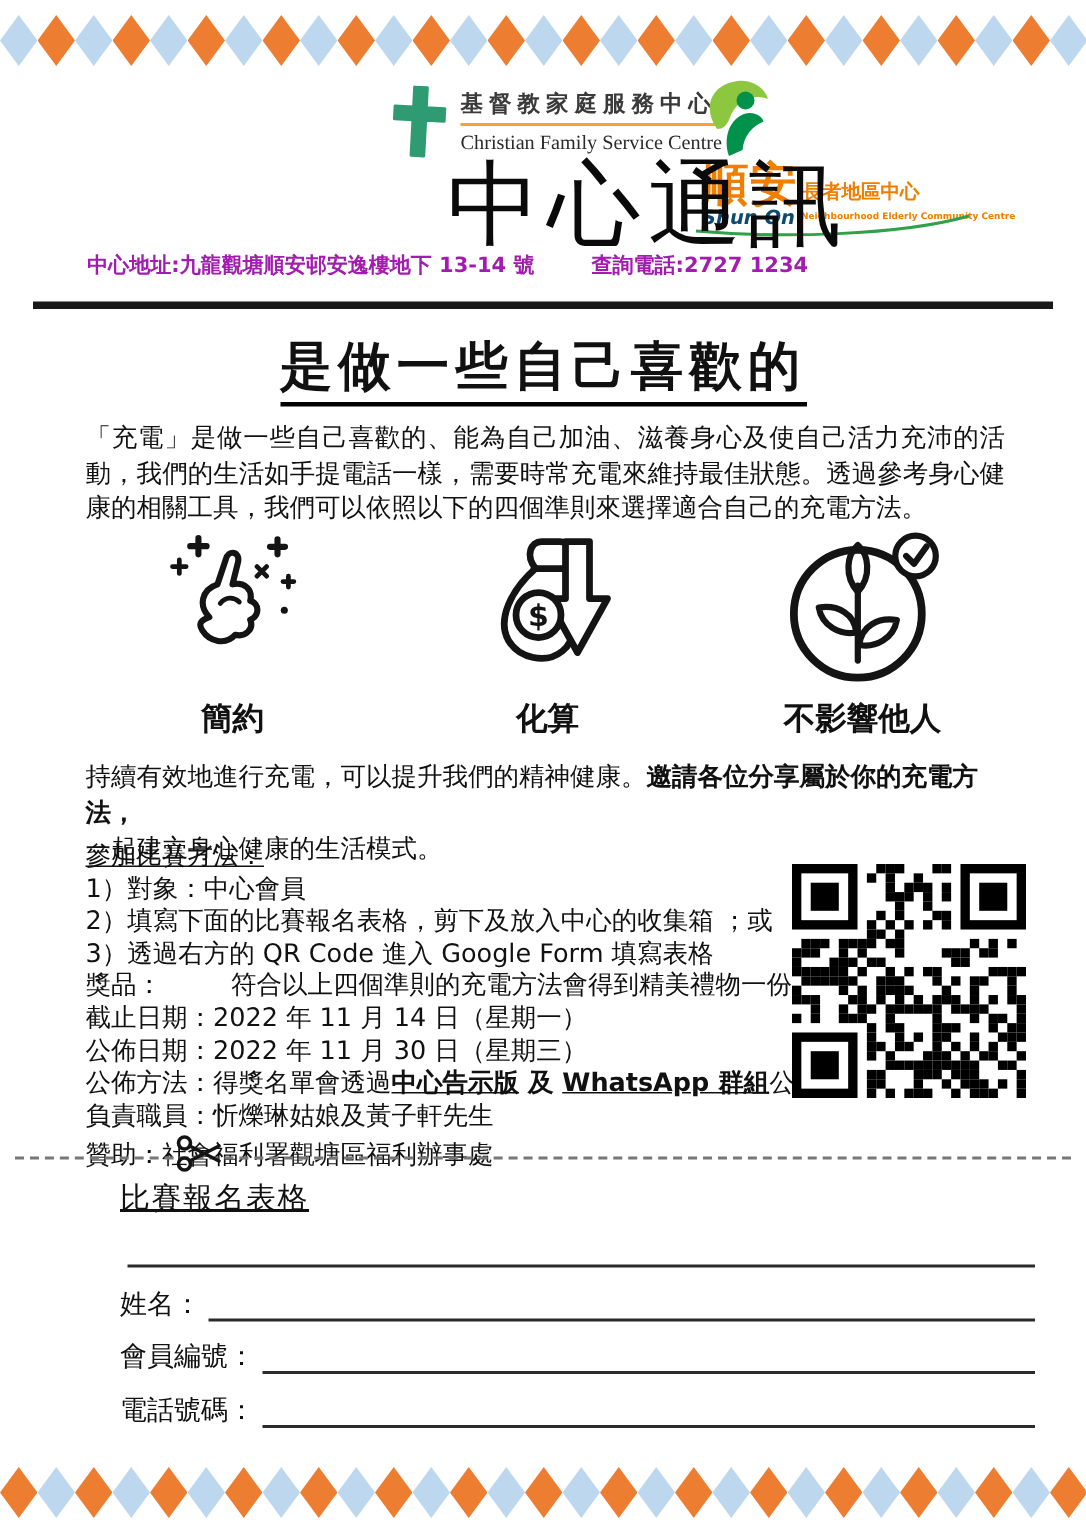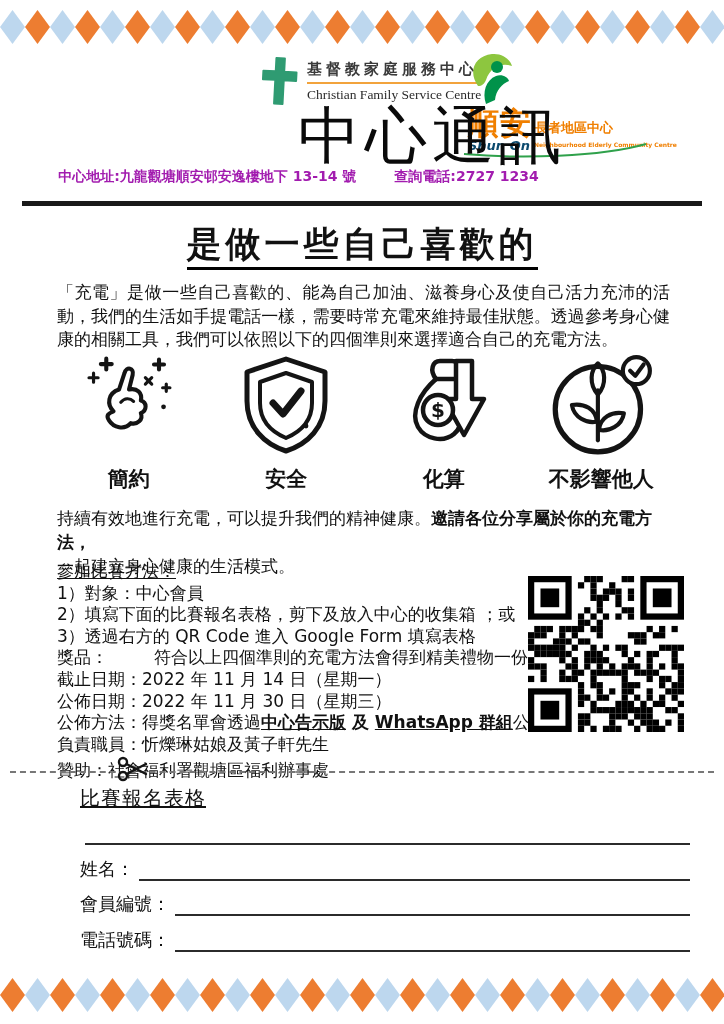--- a/index.html
+++ b/index.html
@@ -158,31 +158,20 @@
           <path d="M30 16 l0 -12 M24 10 l12 0"></path>
           <path d="M88 16 l0 -11 M82.5 10.5 l11 0"></path>
           <path d="M96 40 l0 -8 M92 36 l8 0" stroke-width="3.5"></path>
           <path d="M73 25 l7 7 M80 25 l-7 7" stroke-width="3.5"></path>
           <circle cx="93" cy="57" r="2.6" fill="#141414" stroke="none"></circle>
           <path d="M38 62 C30 54 32 42 44 38 L50 20 C52 12 61 14 59 22 L55 38 C64 36 70 42 68 50 C75 52 75 61 68 64 C71 71 64 77 57 75 C50 83 38 80 33 72 C29 66 33 64 38 62 Z"></path>
           <path d="M46 52 C50 47 56 47 60 51" stroke-width="3.5"></path>
         </svg>
       </div>
       <div class="label">簡約</div>
-    </div>
-    <div class="criterion">
-      <div class="icon-box">
-        <svg width="100" height="104" viewBox="0 0 100 100" fill="none" stroke="#141414" stroke-linecap="round" stroke-linejoin="round">
-          <path d="M50 4 L89 17 V46 C89 72 72 89 50 96 C28 89 11 72 11 46 V17 Z" stroke-width="5"></path>
-          <path d="M50 18 L76 27 V48 C76 66 64 77 50 83 C36 77 24 66 24 48 V27 Z" stroke-width="4"></path>
-          <circle cx="70" cy="71" r="2.4" fill="#141414" stroke="none"></circle>
-          <path d="M37 48 L47 59 L65 36" stroke-width="7"></path>
-        </svg>
-      </div>
-      <div class="label">安全</div>
     </div>
     <div class="criterion">
       <div class="icon-box">
         <svg width="100" height="104" viewBox="0 0 100 100" fill="none" stroke="#141414" stroke-width="4.5" stroke-linecap="round" stroke-linejoin="round">
           <path d="M42 24 C35 15 39 6 46 6 L58 6 C65 6 68 15 62 24"></path>
           <path d="M41 24 H63"></path>
           <path d="M42 24 C26 38 16 58 24 72 C31 84 49 88 60 79 C65 75 67 69 66 63"></path>
           <path d="M62 6 H78 V44 H90 L70 80 L50 44 H62 Z" fill="#ffffff"></path>
           <circle cx="44" cy="55" r="15" fill="#ffffff"></circle>
           <text x="44" y="62" text-anchor="middle" font-size="20" font-weight="bold" font-family="DejaVu Sans, sans-serif" fill="#141414" stroke="none">$</text>

